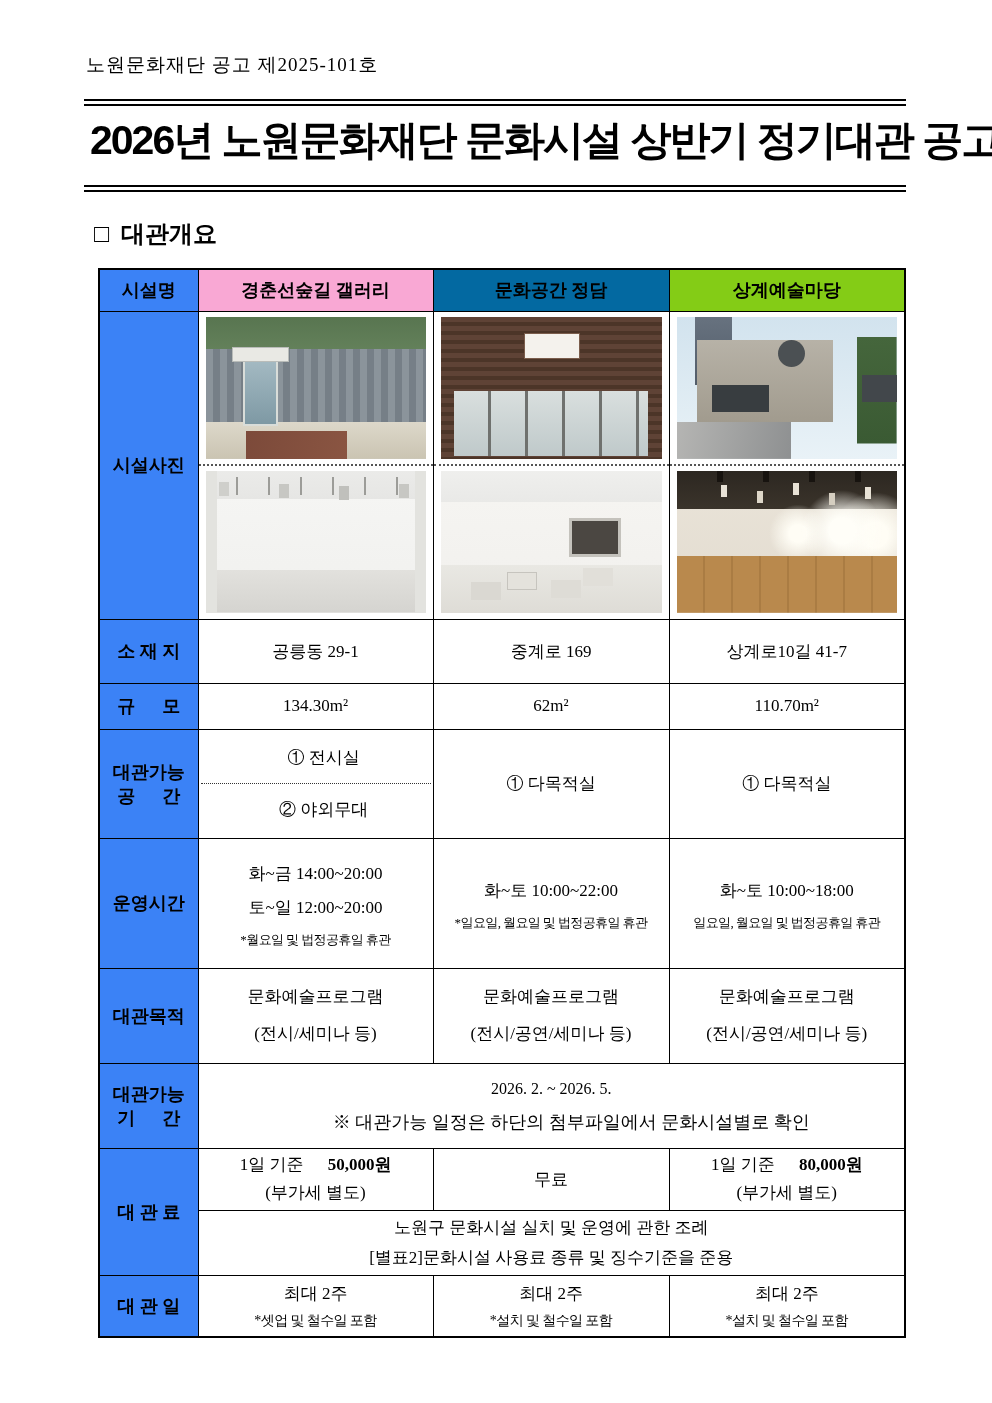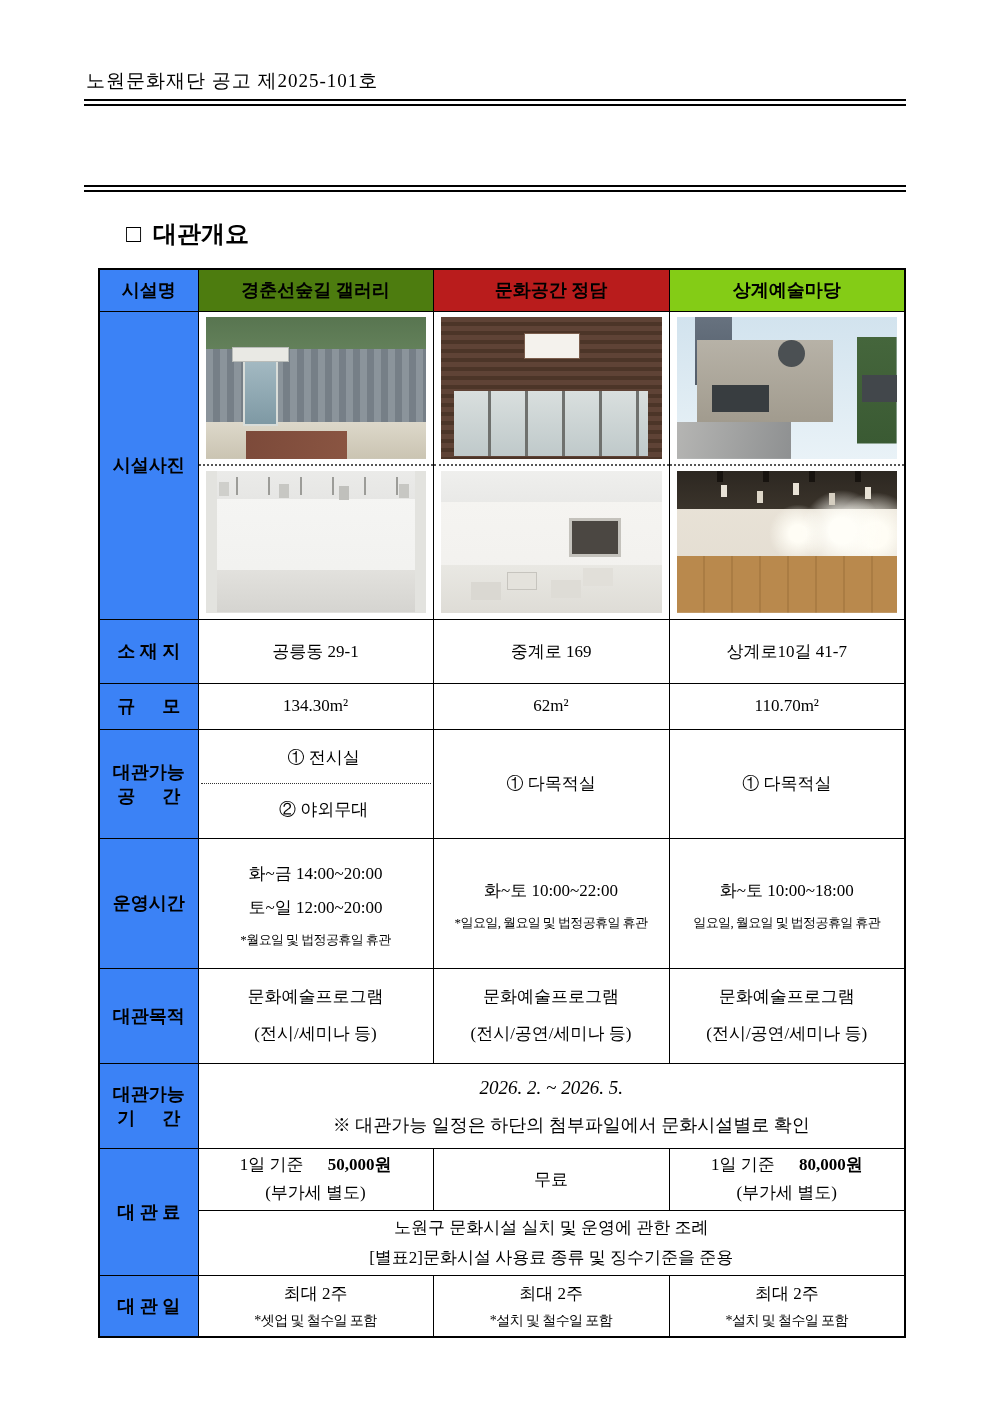--- a/index.html
+++ b/index.html
@@ -1,29 +1,29 @@
 <!DOCTYPE html>
 <html><head>
 <meta charset="utf-8">
 <style>
   html,body{margin:0;padding:0;background:#ffffff;}
   .page{position:relative;width:992px;height:1403px;background:#fff;overflow:hidden;
         font-family:"Liberation Serif","DejaVu Serif",serif;color:#000;}
 
-  .doc-number{position:absolute;left:86px;top:68px;font-size:19px;letter-spacing:1px;}
+  .doc-number{position:absolute;left:86px;top:52px;font-size:19px;letter-spacing:1px;}
   .rule-double{position:absolute;left:84px;width:822px;height:3px;
                border-top:2px solid #000;border-bottom:2px solid #000;}
   .rule-top{top:99px;}
   .rule-bottom{top:185px;}
   .main-title{position:absolute;left:90px;top:113px;width:812px;text-align:center;
               font-family:"Liberation Sans","DejaVu Sans",sans-serif;
               font-weight:900;font-size:41px;letter-spacing:-2px;white-space:nowrap;}
   .section-header{position:absolute;left:94px;top:218px;
                   font-family:"Liberation Sans","DejaVu Sans",sans-serif;
-                  font-weight:800;font-size:24px;letter-spacing:0px;margin-left:32px;}
+                  font-weight:800;font-size:24px;letter-spacing:0px;}
   .section-header .marker{font-weight:400;font-size:25px;margin-right:12px;}
 
   table.facilities{position:absolute;left:98px;top:268px;width:806px;
                    border-collapse:collapse;table-layout:fixed;
                    border:2px solid #000;}
   .facilities th,.facilities td{border:1px solid #000;text-align:center;vertical-align:middle;
                    font-size:17px;padding:2px;}
   .facilities th{background:#3b82f6;font-weight:700;font-size:18px;}
   .pre{white-space:pre-wrap;}
 
@@ -121,52 +121,53 @@
   .fee-line b{font-weight:700;margin-left:20px;}
   .fee-sub{line-height:1.7;}
   .fee-note-cell{line-height:1.75;font-size:17px;}
 
   
   .split-cell{padding:0;height:100%;}
   .split-wrap{display:flex;flex-direction:column;height:104px;}
   .split-wrap .half{flex:1;display:flex;align-items:center;justify-content:center;padding-left:16px;}
   .split-wrap .dotline{border-top:1px dotted #333;}
 
-  .period-l1{font-size:19px;line-height:2.1;font-style:italic;}
+  .period-l1{font-size:16px;line-height:2.1;}
   .period-l2{font-size:18px;line-height:1.9;margin-left:40px;}
 </style>
 </head>
 <body>
 
 <div class="page">
 
   <div class="doc-number">노원문화재단 공고 제2025-101호</div>
 
   <div class="rule-double rule-top"></div>
 
+  <div class="main-title">2026년 노원문화재단 문화시설 상반기 정기대관 공고</div>
 
   <div class="rule-double rule-bottom"></div>
 
   <div class="section-header">
     <span class="marker">□</span><span>대관개요</span>
   </div>
 
   <table class="facilities">
     <colgroup>
       <col style="width:99px">
         <col style="width:235px">
         <col style="width:236px">
         <col style="width:236px">
     </colgroup>
 
     <tbody>
         <tr class="r-header">
       <th>시설명</th>
-      <td class="hdr" style="background:#4d7c0f;font-weight:700;font-size:18px;">경춘선숲길 갤러리</td>
-      <td style="background:#b91c1c;font-weight:700;font-size:18px;">문화공간 정담</td>
+      <td class="hdr" style="background:#f9a8d4;font-weight:700;font-size:18px;">경춘선숲길 갤러리</td>
+      <td style="background:#0369a1;font-weight:700;font-size:18px;">문화공간 정담</td>
       <td style="background:#84cc16;font-weight:700;font-size:18px;">상계예술마당</td>
     </tr>
 
     <tr class="r-photos">
       <th>시설사진</th>
       <td class="photo-cell">
         <div class="photo ph-gc-ext"></div>
         <div class="dotsep"></div>
         <div class="photo ph-gc-int"></div>
       </td>

